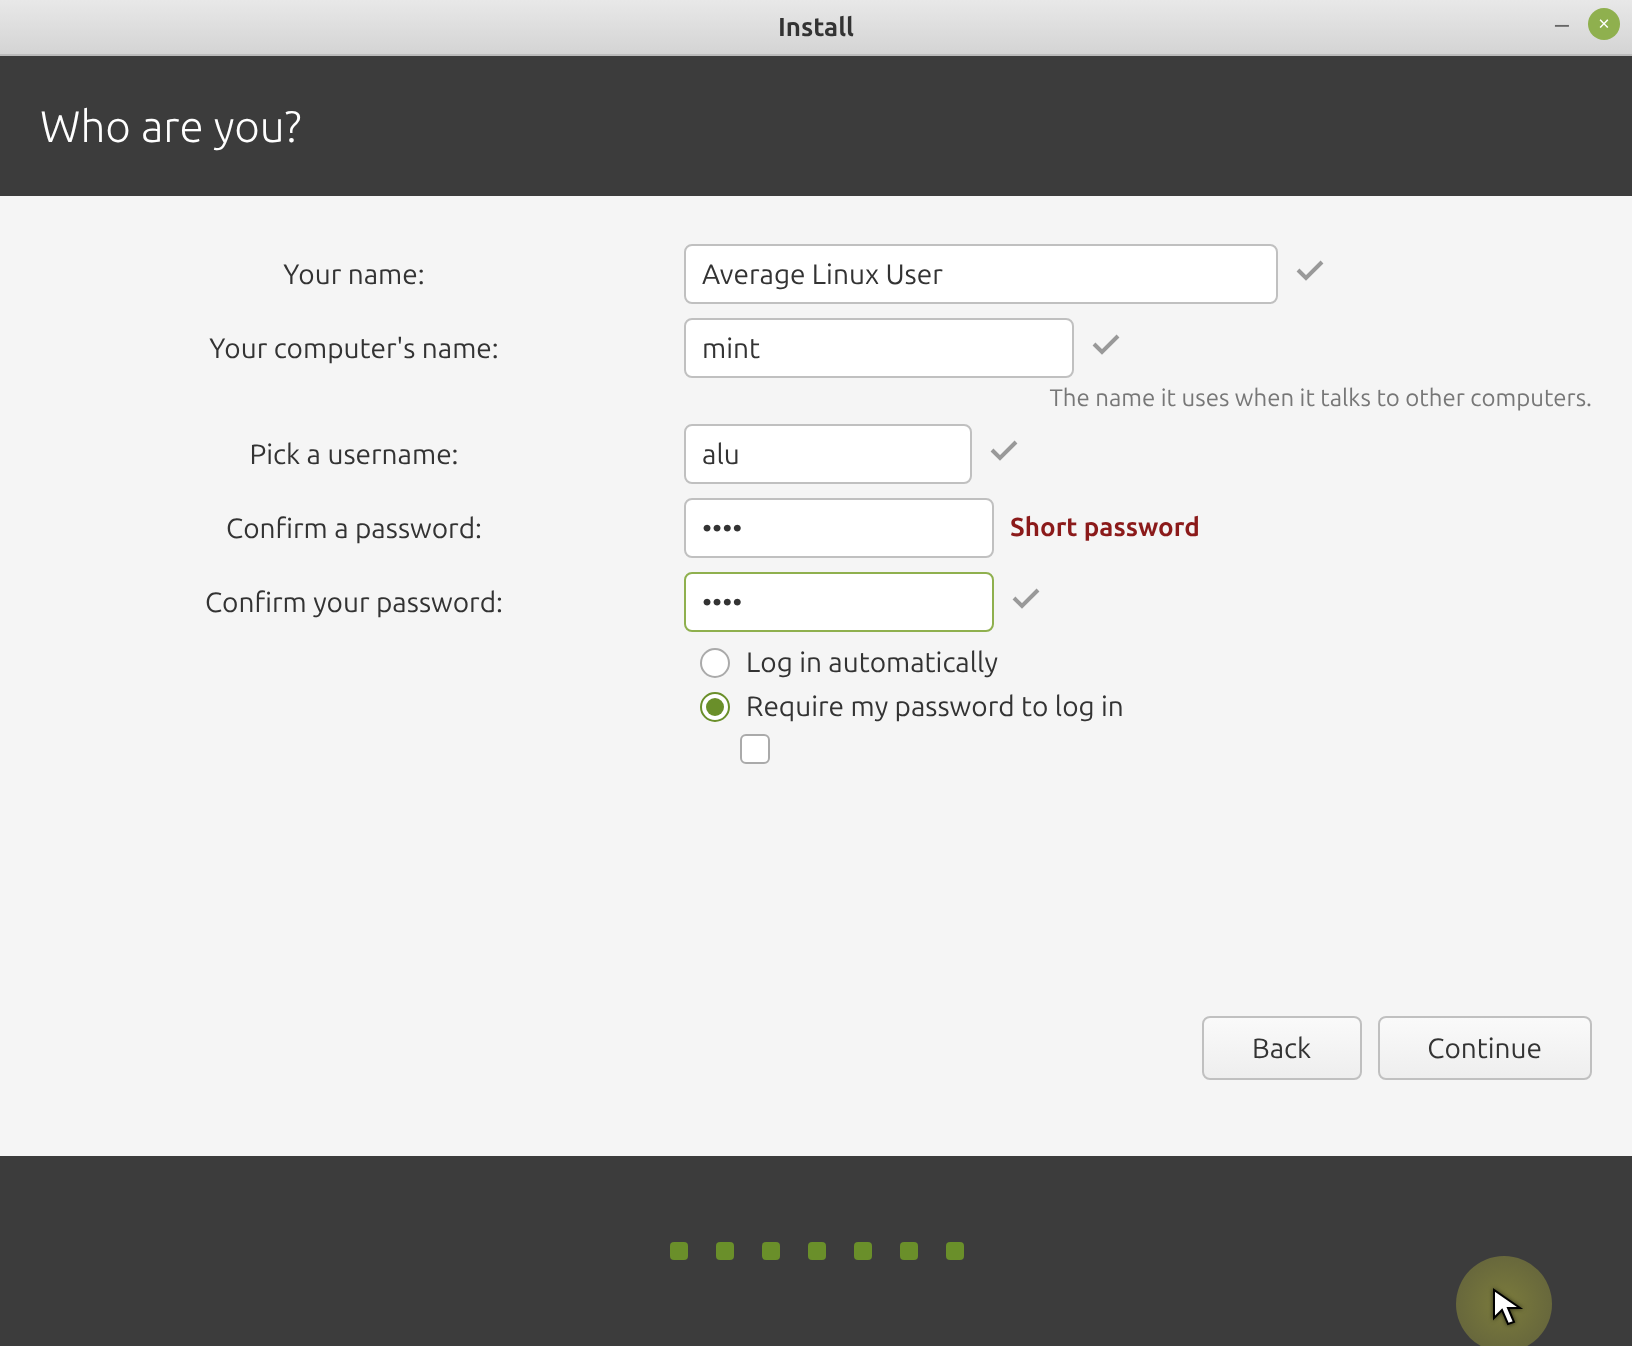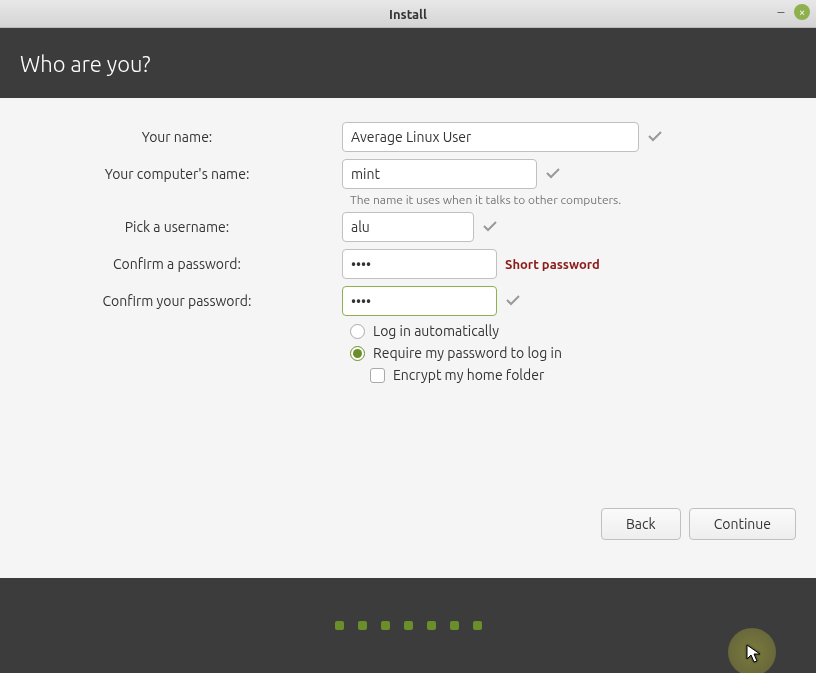--- a/index.html
+++ b/index.html
@@ -20,21 +20,21 @@
     .form-label { width: 322px; text-align: center; padding-right: 8px; font-size: 14px; color: #333; }
     .field-col { display: flex; align-items: center; gap: 8px; }
     
     input[type="text"], input[type="password"] {
       height: 30px; border: 1px solid #c0c0c0; border-radius: 4px;
       padding: 0 8px; font-size: 14px; background: #fff; color: #333;
     }
     
     .check-icon { color: #999; }
     
-    .hint { font-size: 12px; color: #777; margin-left: 330px; margin-top: -3px; margin-bottom: 6px; }
+    .hint { font-size: 12px; color: #777; margin-left: 330px; margin-top: -3px; margin-bottom: 6px; text-align: right; }
     
     .shortpwd { font-size: 13px; color: #8b1a1a; font-weight: bold; }
     
     .radio-row, .check-row { display: flex; align-items: center; margin-left: 330px; margin-top: 6px; font-size: 14px; color: #333; }
     .radio-row input, .check-row input { margin-right: 8px; }
     .check-row { margin-left: 350px; }
     
     input[type="radio"] { appearance: none; width: 15px; height: 15px; border: 1px solid #aaa; border-radius: 50%; position: relative; background: #fff; }
     input[type="radio"]:checked { border-color: #6a8f2a; }
     input[type="radio"]:checked::after { content: ""; position: absolute; top: 2px; left: 2px; width: 9px; height: 9px; border-radius: 50%; background: #6a8f2a; }
@@ -90,21 +90,21 @@
             <path d="M2 8l4 4 8-8" stroke="#999" stroke-width="2" fill="none"></path>
           </svg>
       </span>
     </div>
   </div>
   <div class="hint">The name it uses when it talks to other computers.</div>
 
   <div class="form-row">
     <div class="form-label">Pick a username:</div>
     <div class="field-col">
-      <input type="text" style="width: 132px;" value="alu">
+      <input type="text" style="width: 144px;" value="alu">
       <span class="check-icon">
         <svg width="16" height="16" viewBox="0 0 16 16">
             <path d="M2 8l4 4 8-8" stroke="#999" stroke-width="2" fill="none"></path>
           </svg>
       </span>
     </div>
   </div>
 
   <div class="form-row">
     <div class="form-label">Confirm a password:</div>
@@ -131,21 +131,20 @@
     <span>Log in automatically</span>
   </label>
 
   <label class="radio-row">
     <input type="radio" name="loginopt" checked="" style="">
     <span>Require my password to log in</span>
   </label>
 
   <label class="check-row">
     <input type="checkbox" style="">
-    <span>Encrypt my home folder</span>
   </label>
 
   <div class="button-row">
     <button class="btn">Back</button>
     <button class="btn">Continue</button>
   </div>
 
   <div class="cursor-spot"></div>
   <div class="cursor-arrow">
     <svg width="16" height="20" viewBox="0 0 16 20">

